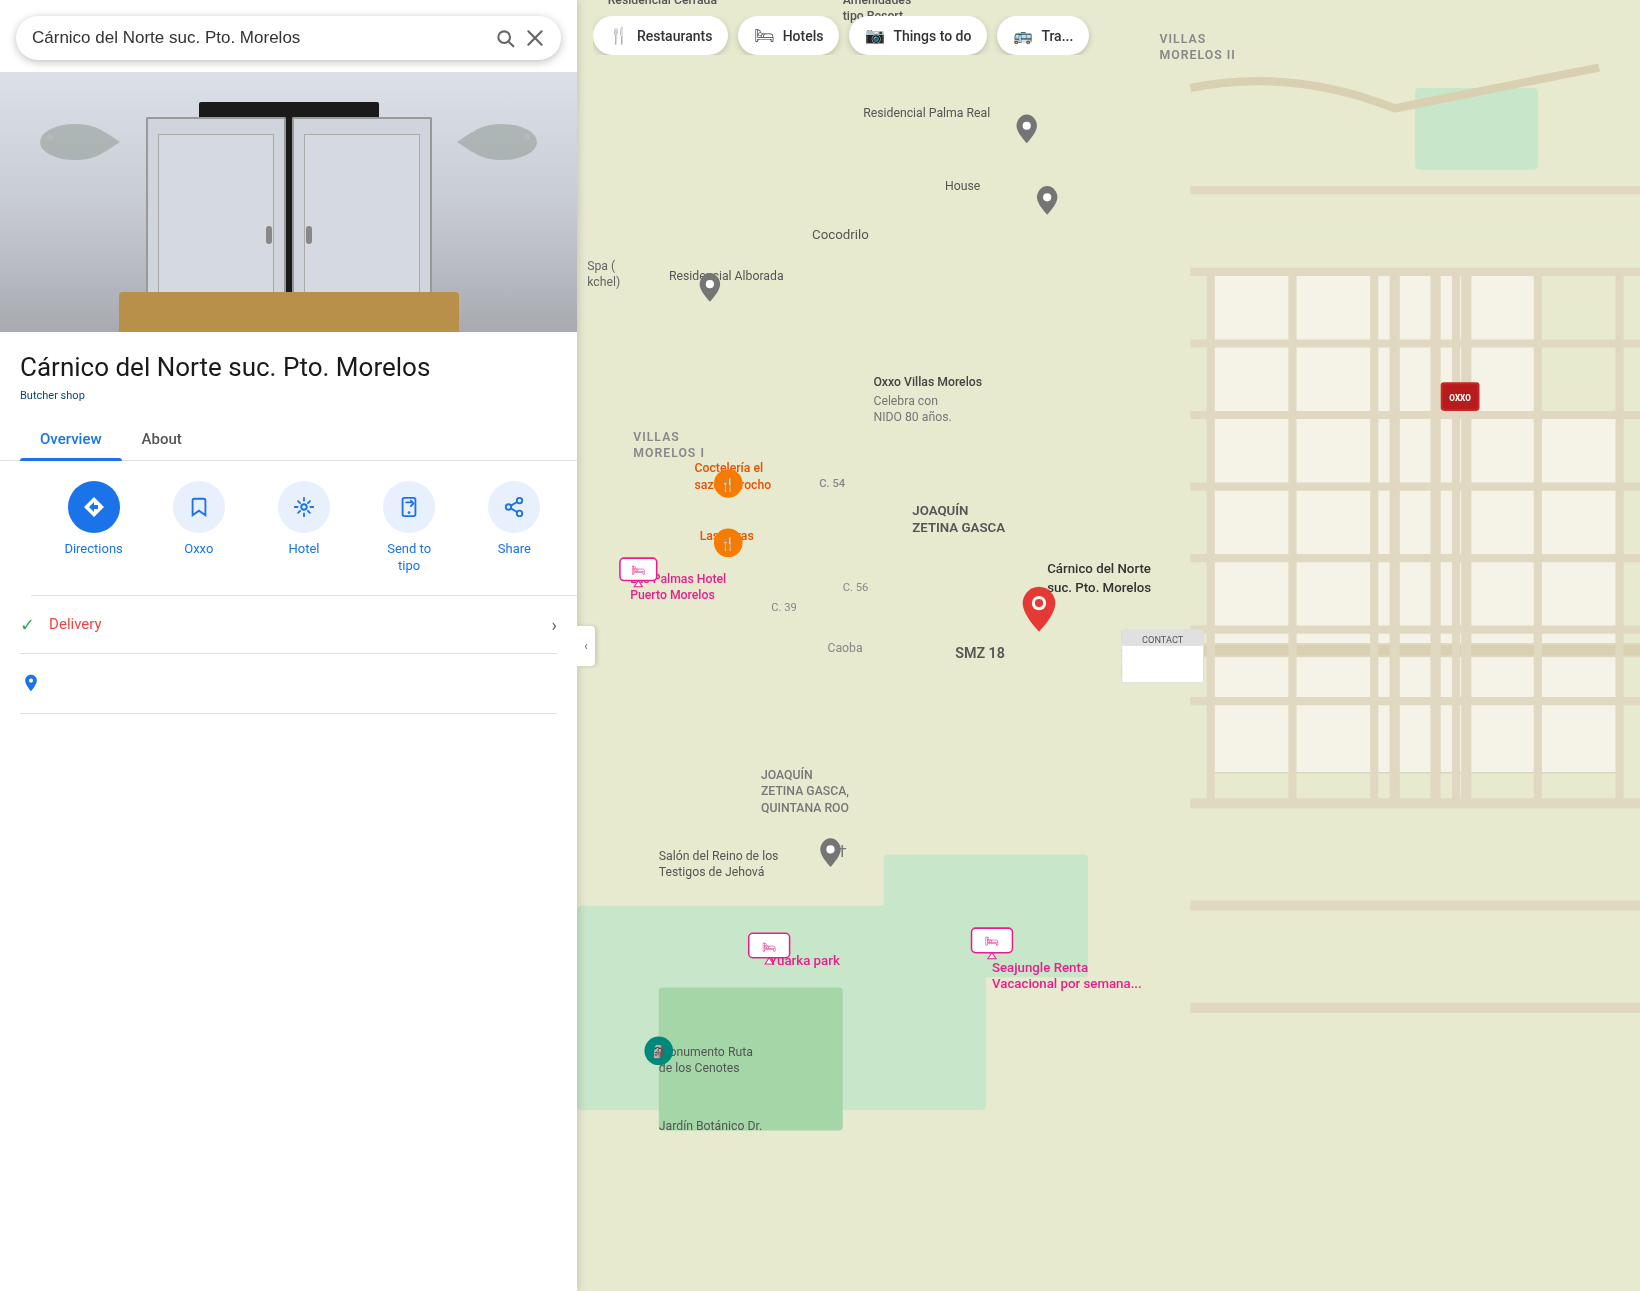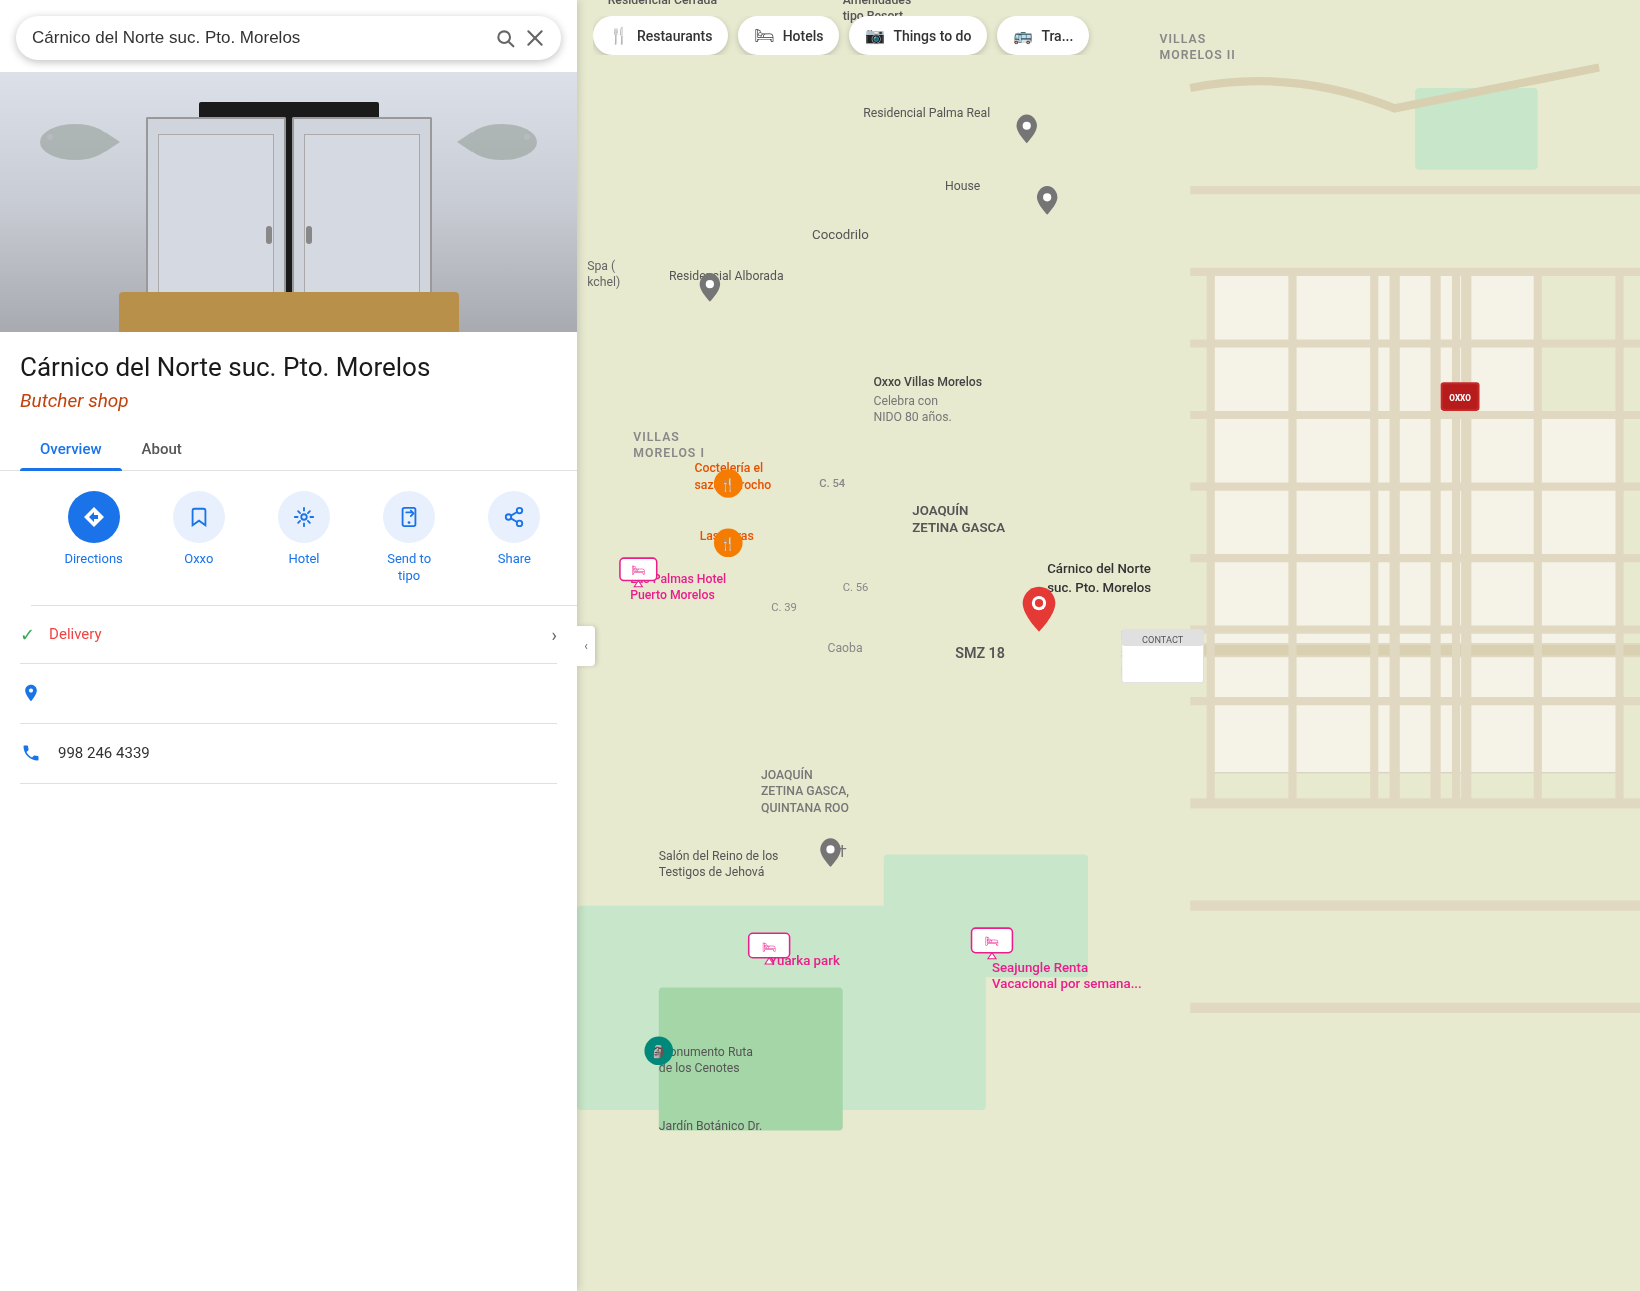--- a/index.html
+++ b/index.html
@@ -90,24 +90,23 @@
       padding: 20px 20px 0 20px;
     }
     .place-name {
       font-size: 26px;
       font-weight: 400;
       color: #1a1a1a;
       line-height: 1.2;
       margin-bottom: 6px;
     }
     .place-type {
-      font-size: 19px;
-      color: #c2410c;
+      font-size: 11px;
+      color: #0c4a6e;
       margin-bottom: 16px;
-      font-style: italic;
     }
 
     
     .tabs {
       display: flex;
       border-bottom: 1px solid #e0e0e0;
       padding: 0 20px;
       gap: 0;
     }
     .tab {
@@ -409,28 +408,20 @@
     </div>
 
     <div class="info-row">
       <div class="info-icon">
         <svg width="20" height="20" viewBox="0 0 24 24" fill="#1a73e8">
           <path d="M12 2C8.13 2 5 5.13 5 9c0 5.25 7 13 7 13s7-7.75 7-13c0-3.87-3.13-7-7-7zm0 9.5c-1.38 0-2.5-1.12-2.5-2.5s1.12-2.5 2.5-2.5 2.5 1.12 2.5 2.5-1.12 2.5-2.5 2.5z"></path>
         </svg>
       </div>
     </div>
 
-    <div class="info-row">
-      <div class="info-icon">
-        <svg width="20" height="20" viewBox="0 0 24 24" fill="#1a73e8">
-          <path d="M6.6 10.8c1.4 2.8 3.8 5.1 6.6 6.6l2.2-2.2c.3-.3.7-.4 1-.2 1.1.4 2.3.6 3.6.6.6 0 1 .4 1 1V20c0 .6-.4 1-1 1-9.4 0-17-7.6-17-17 0-.6.4-1 1-1h3.5c.6 0 1 .4 1 1 0 1.3.2 2.5.6 3.6.1.3 0 .7-.2 1l-2.3 2.2z"></path>
-        </svg>
-      </div>
-      <div class="info-text">998 246 4339</div>
-    </div>
   </div>
 </div>
 
 <div id="map-panel">
   
   <div class="map-filters">
     <div class="map-filter-chip">
       <span class="chip-icon">🍴</span>
       <span>Restaurants</span>
     </div>

